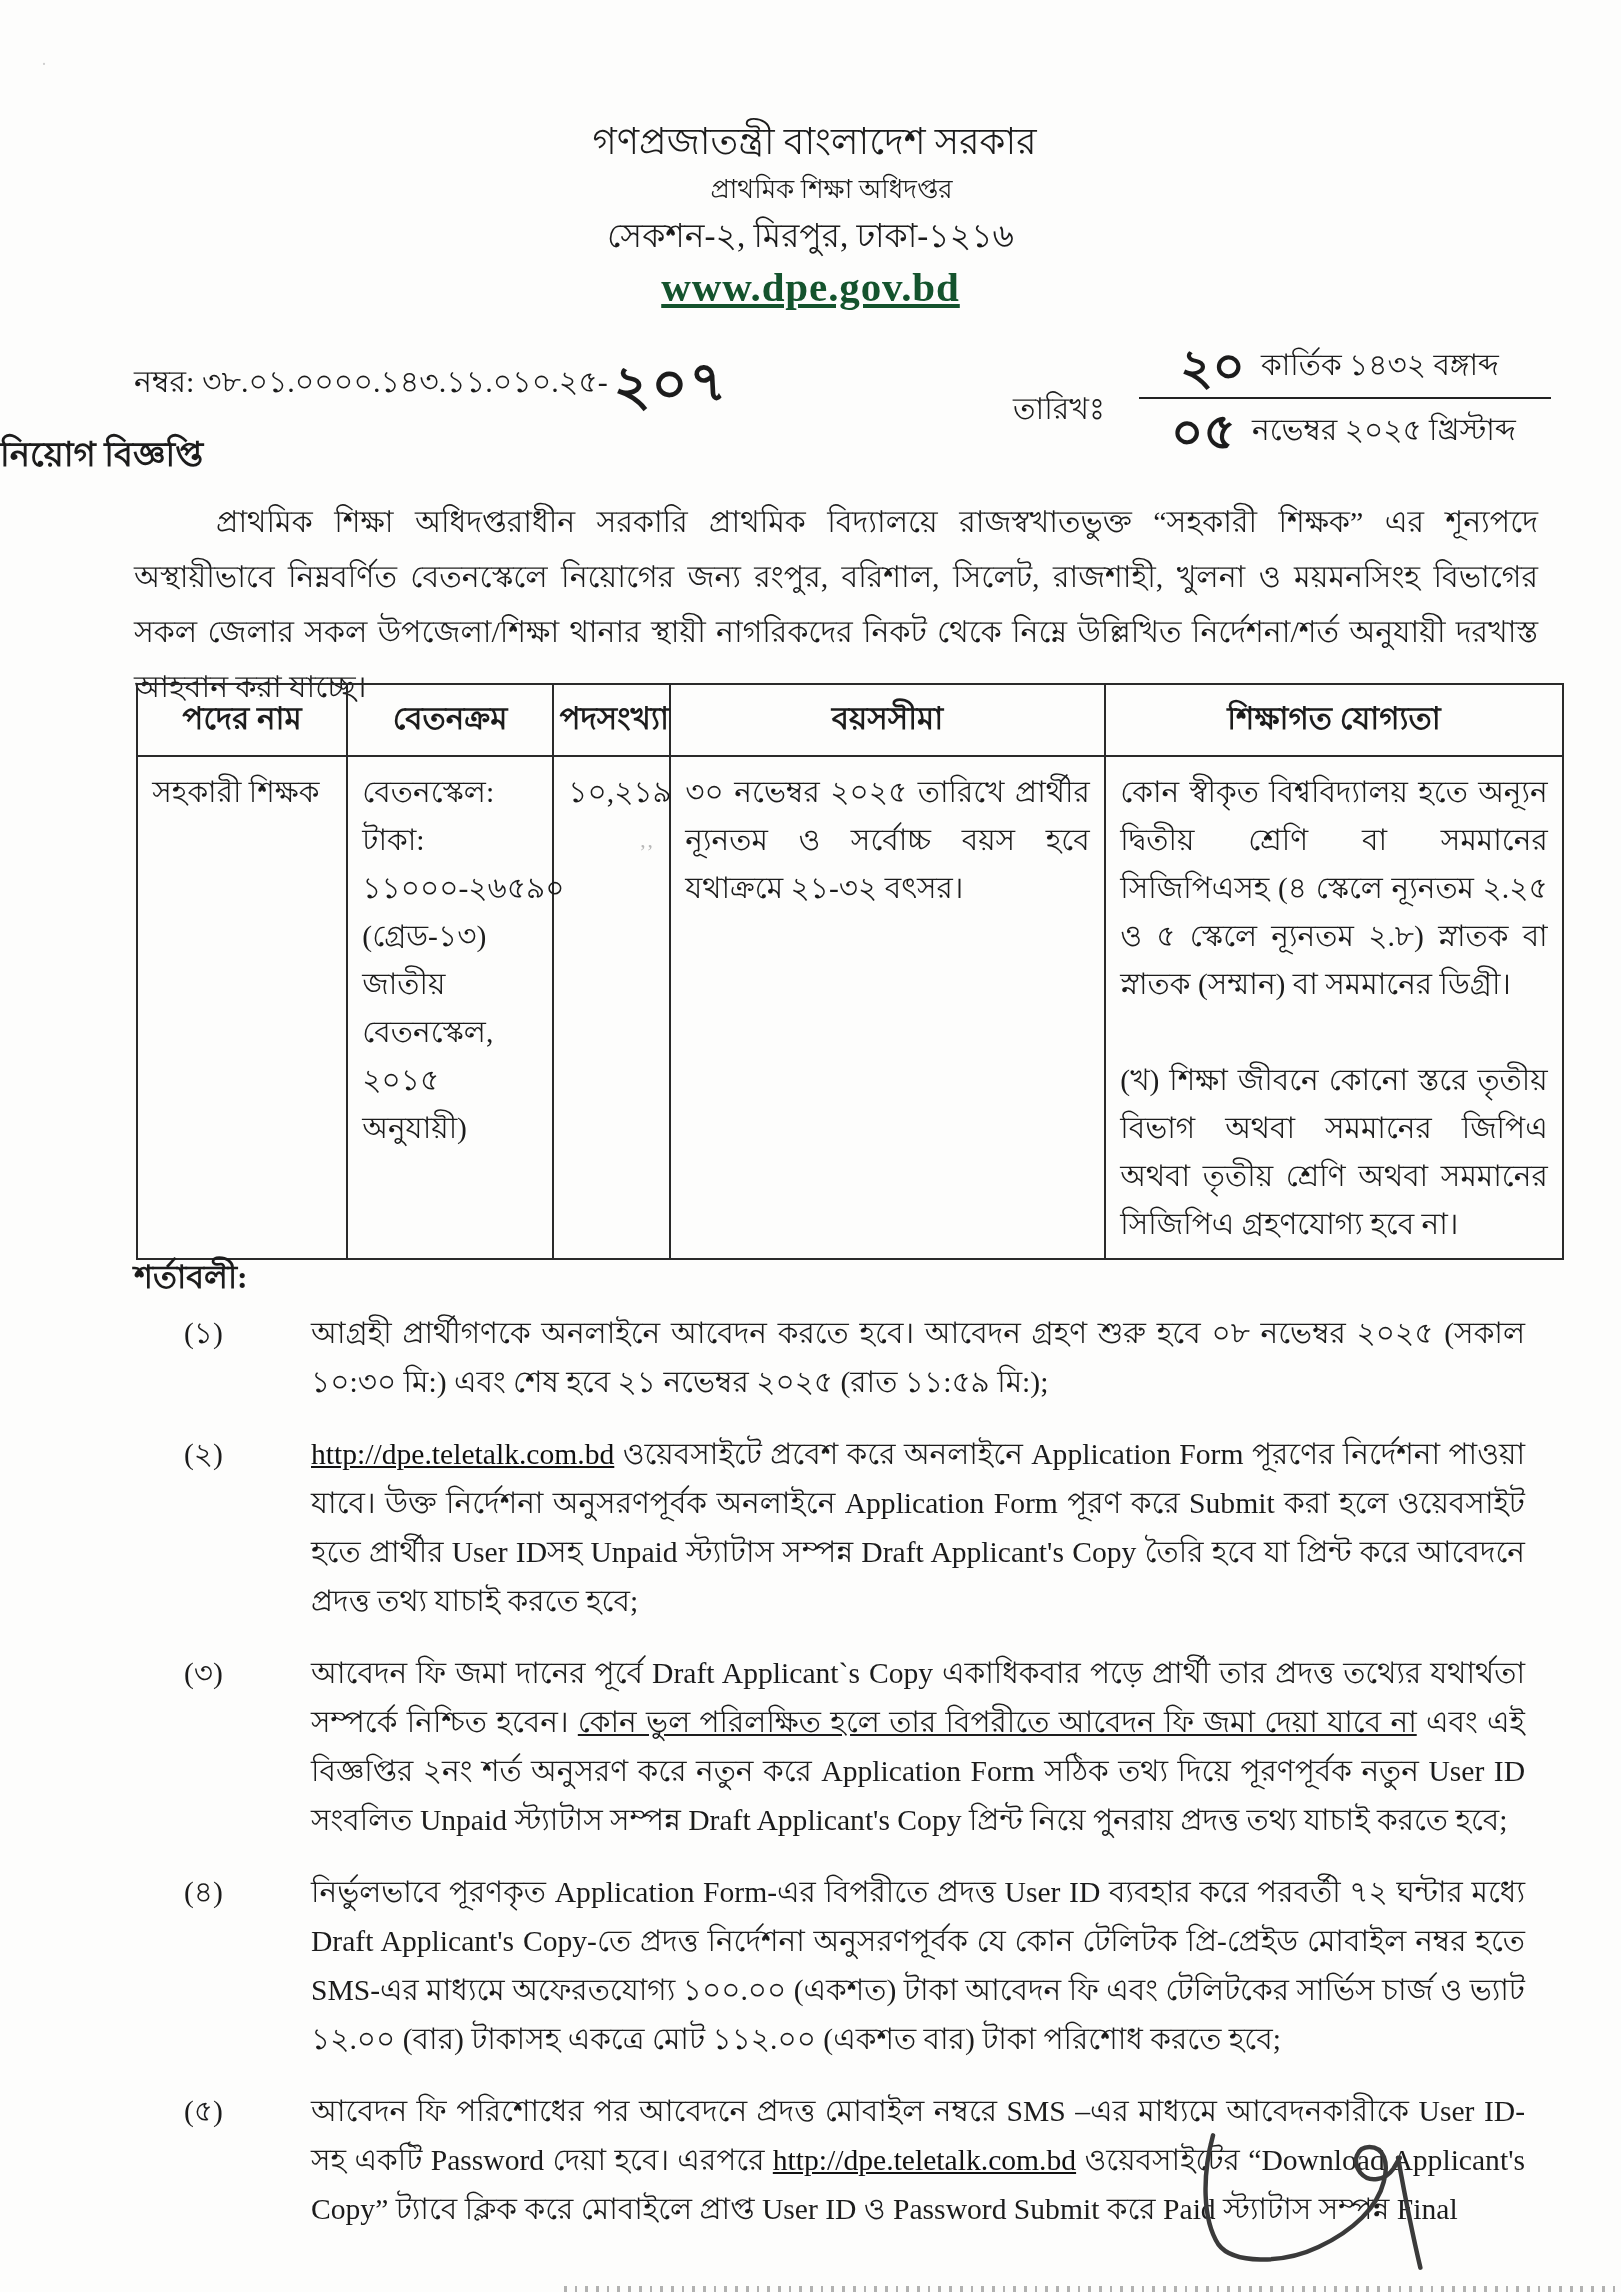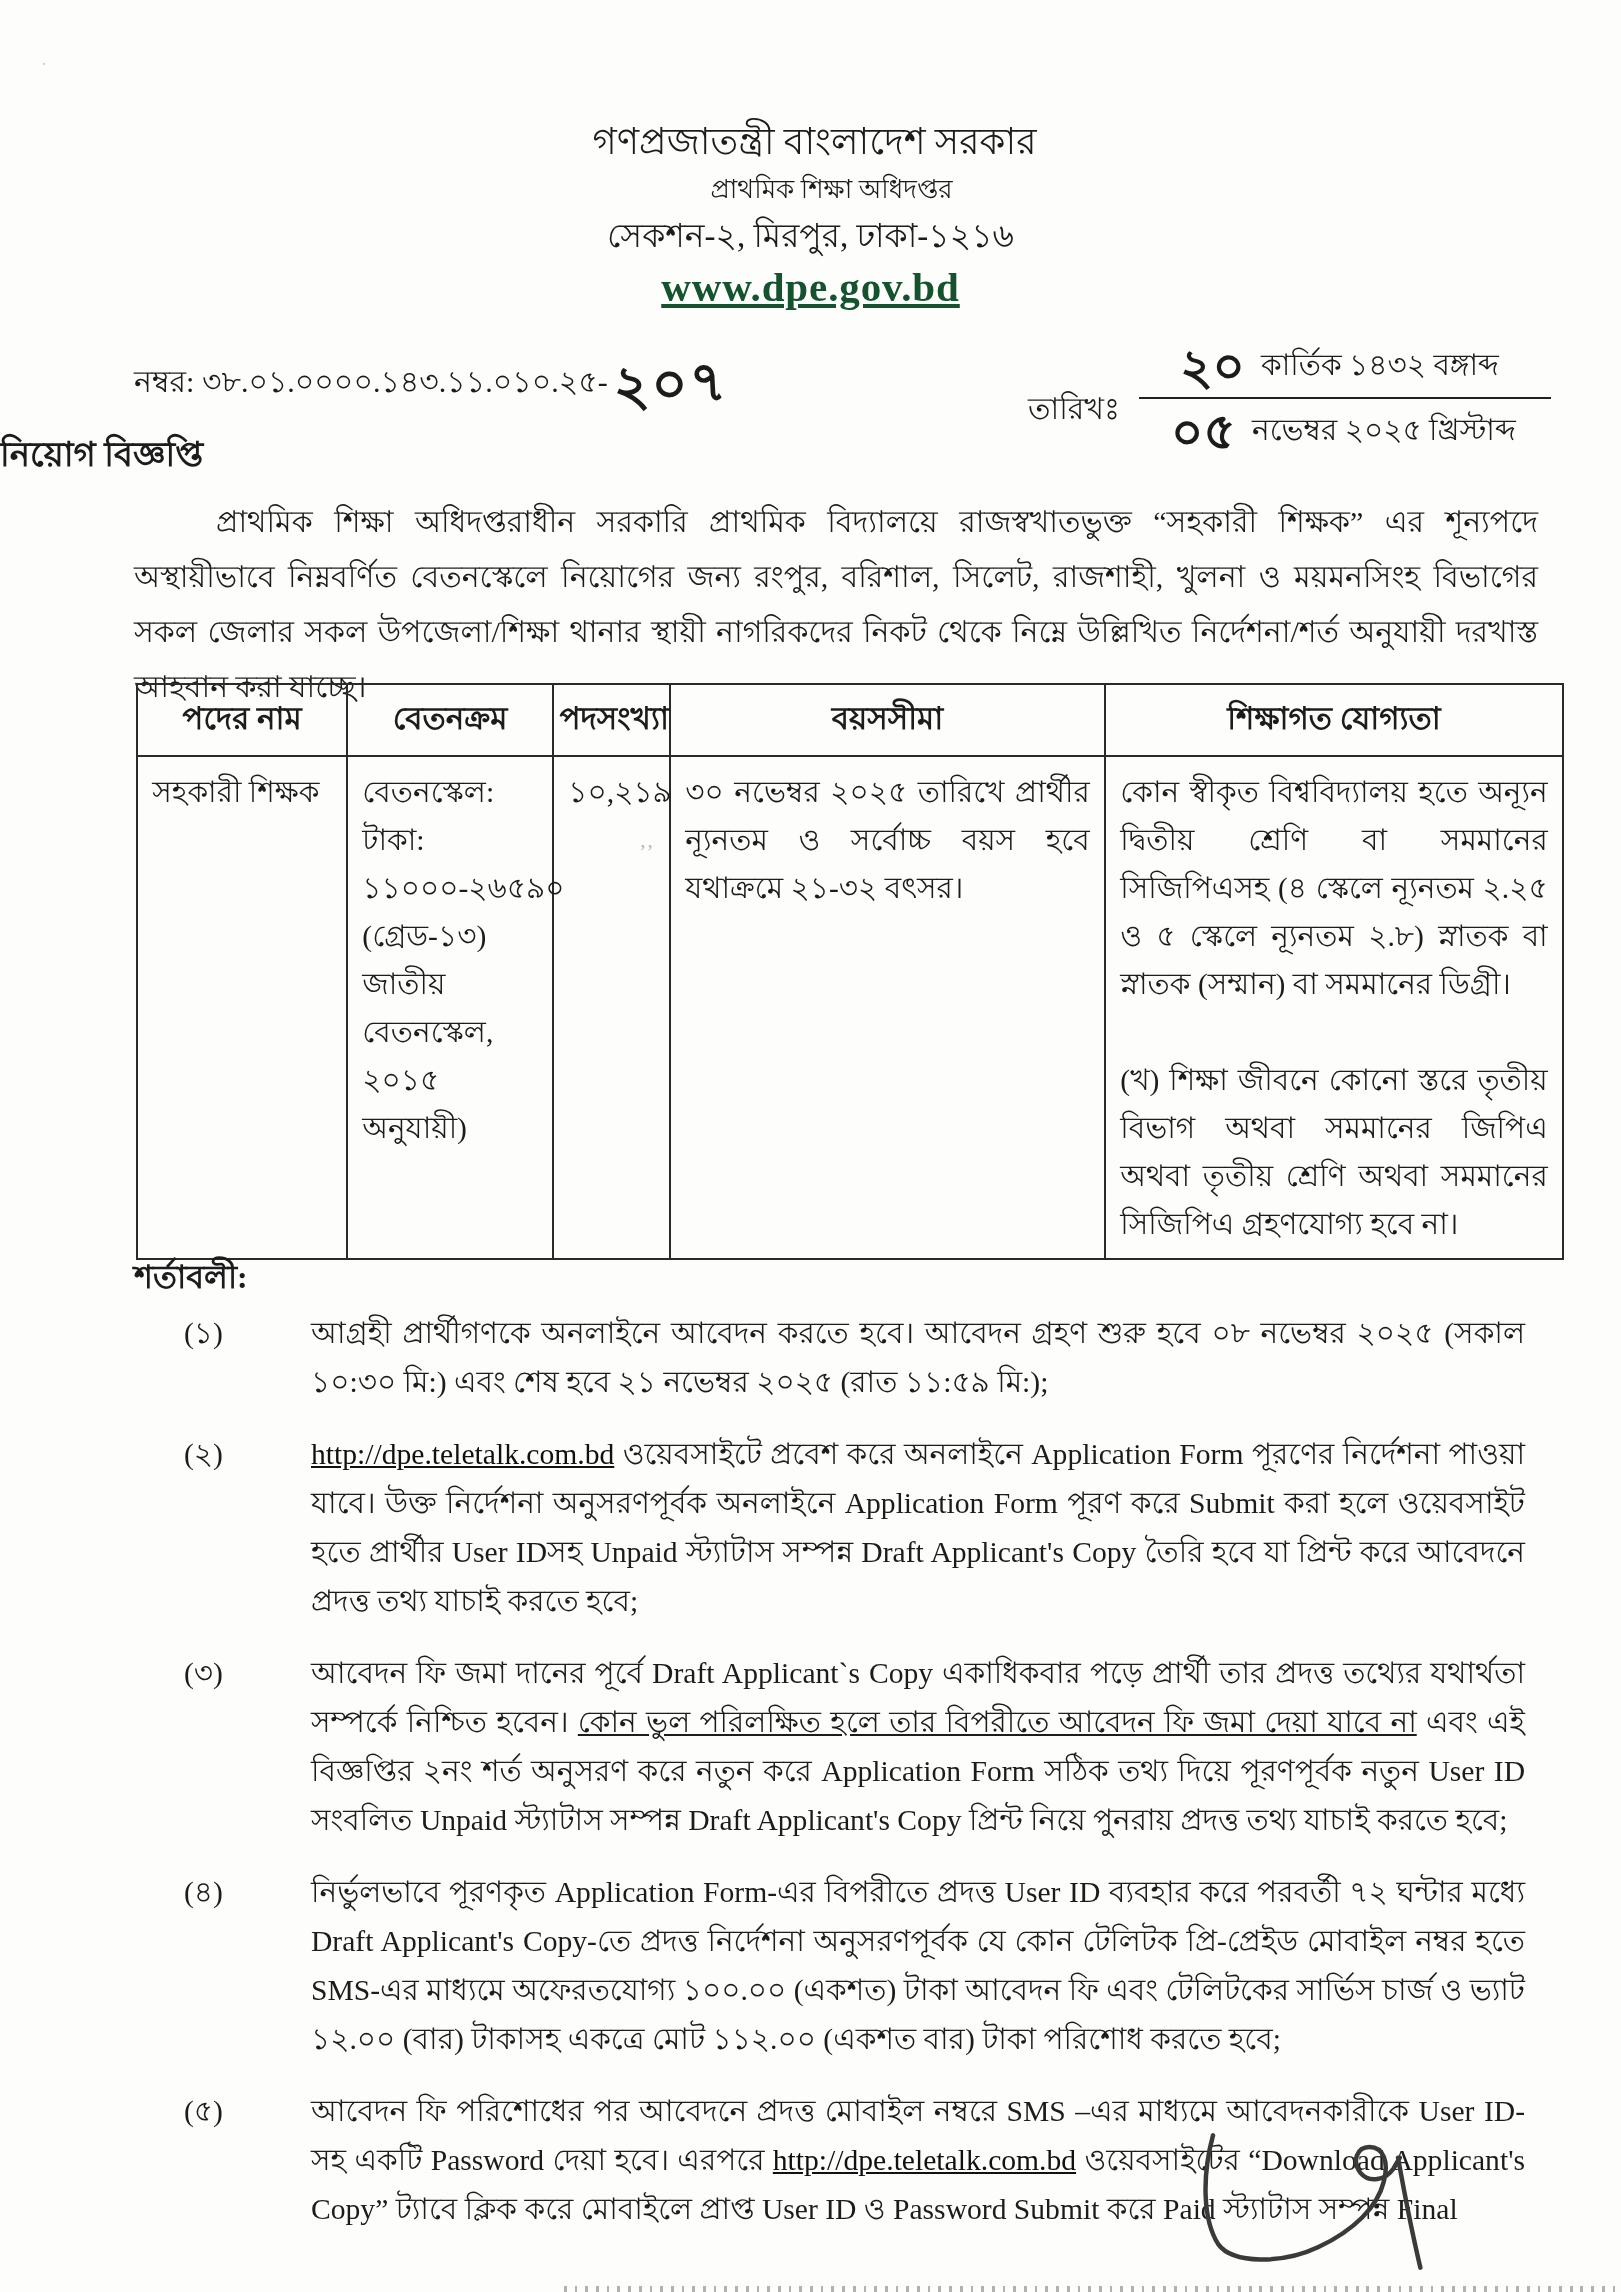--- a/index.html
+++ b/index.html
@@ -19,21 +19,21 @@
   .header .l2{font-size:26px;line-height:47px;margin-left:42px;}
   .header .l3{font-size:33px;line-height:47px;}
   .header .site{display:inline-block;margin-top:3px;font-size:41px;font-weight:bold;
     text-decoration:underline;color:#14532d;letter-spacing:0.9px;}
   
   .memo-row{position:absolute;top:342px;left:134px;right:70px;display:flex;justify-content:space-between;}
   .memo-left{font-size:30px;white-space:nowrap;padding-top:16px;}
   .hand{font-family:"DejaVu Serif", serif;font-weight:bold;}
   .memo-num-hand{display:inline-block;font-size:56px;line-height:0;transform:rotate(-3deg);
     vertical-align:-10.7px;letter-spacing:1.8px;margin-left:5.4px;}
-  .date-block{display:flex;align-items:center;gap:19px;}
+  .date-block{display:flex;align-items:center;gap:34px;}
   .date-label{font-size:30px;padding-top:23px;}
   .date-stack{text-align:left;min-width:412px;}
   .date-top{font-size:29.6px;padding:0 9px 5.4px 41px;border-bottom:2.7px solid #222;white-space:nowrap;}
   .date-bottom{font-size:29.6px;padding:7.2px 9px 0 32px;white-space:nowrap;}
   .date-hand{display:inline-block;font-size:50px;line-height:0;vertical-align:-9px;margin-right:16px;transform:rotate(-2deg);}
   
   .doc-title{position:absolute;top:428px;left:0;right:0;text-align:left;font-size:34px;font-weight:bold;}
   
   .intro{position:absolute;top:494px;left:134px;width:1404px;
     font-size:30px;line-height:55px;text-align:justify;text-indent:82px;}

